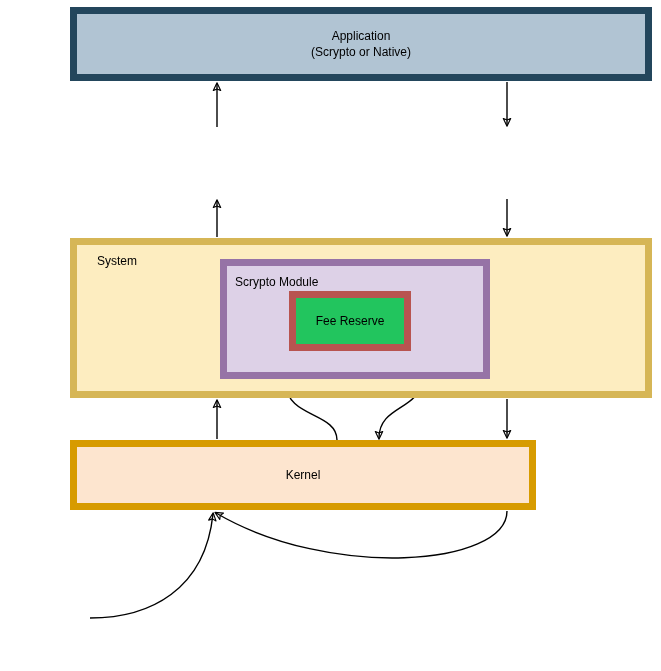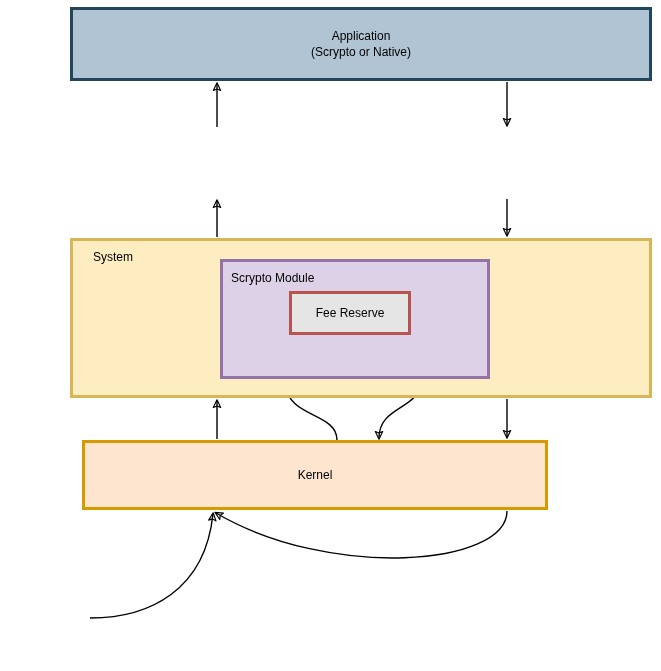--- a/index.html
+++ b/index.html
@@ -13,21 +13,21 @@
   #canvas {
     position: relative;
     width: 661px;
     height: 671px;
     background: #ffffff;
     overflow: hidden;
   }
   .node {
     position: absolute;
     box-sizing: border-box;
-    border: 3px solid #a16207;
+    border: 7px solid #a16207;
     display: flex;
     align-items: center;
     justify-content: center;
     text-align: center;
     font-size: 12px;
     color: #000000;
     line-height: 1.35;
     white-space: pre-line;
   }
   .node.label-tl {
@@ -57,30 +57,29 @@
     padding-left: 20px;
   }
   
   #node-costing {
     left: 220px; top: 259px; width: 270px; height: 120px;
     background: #ddd1e7;
     border-color: #9673a6;
   }
   
   #node-fee {
-    left: 289px; top: 291px; width: 122px; height: 44px;
-    background: #e5e5e5;
+    left: 289px; top: 291px; width: 122px; height: 60px;
+    background: #22c55e;
     border-color: #b85450;
   }
   
   #node-kernel {
     left: 70px; top: 440px; width: 466px; height: 70px;
     background: #fde5cf;
     border-color: #d79b00;
-    margin-left: 12px;
   }
   
   #node-tx {
     left: 11px; top: 580px; width: 78px; height: 78px;
     border-radius: 50%;
     background: #d5e8d4;
     border-color: #82b366;
   }
 
   #edges {

